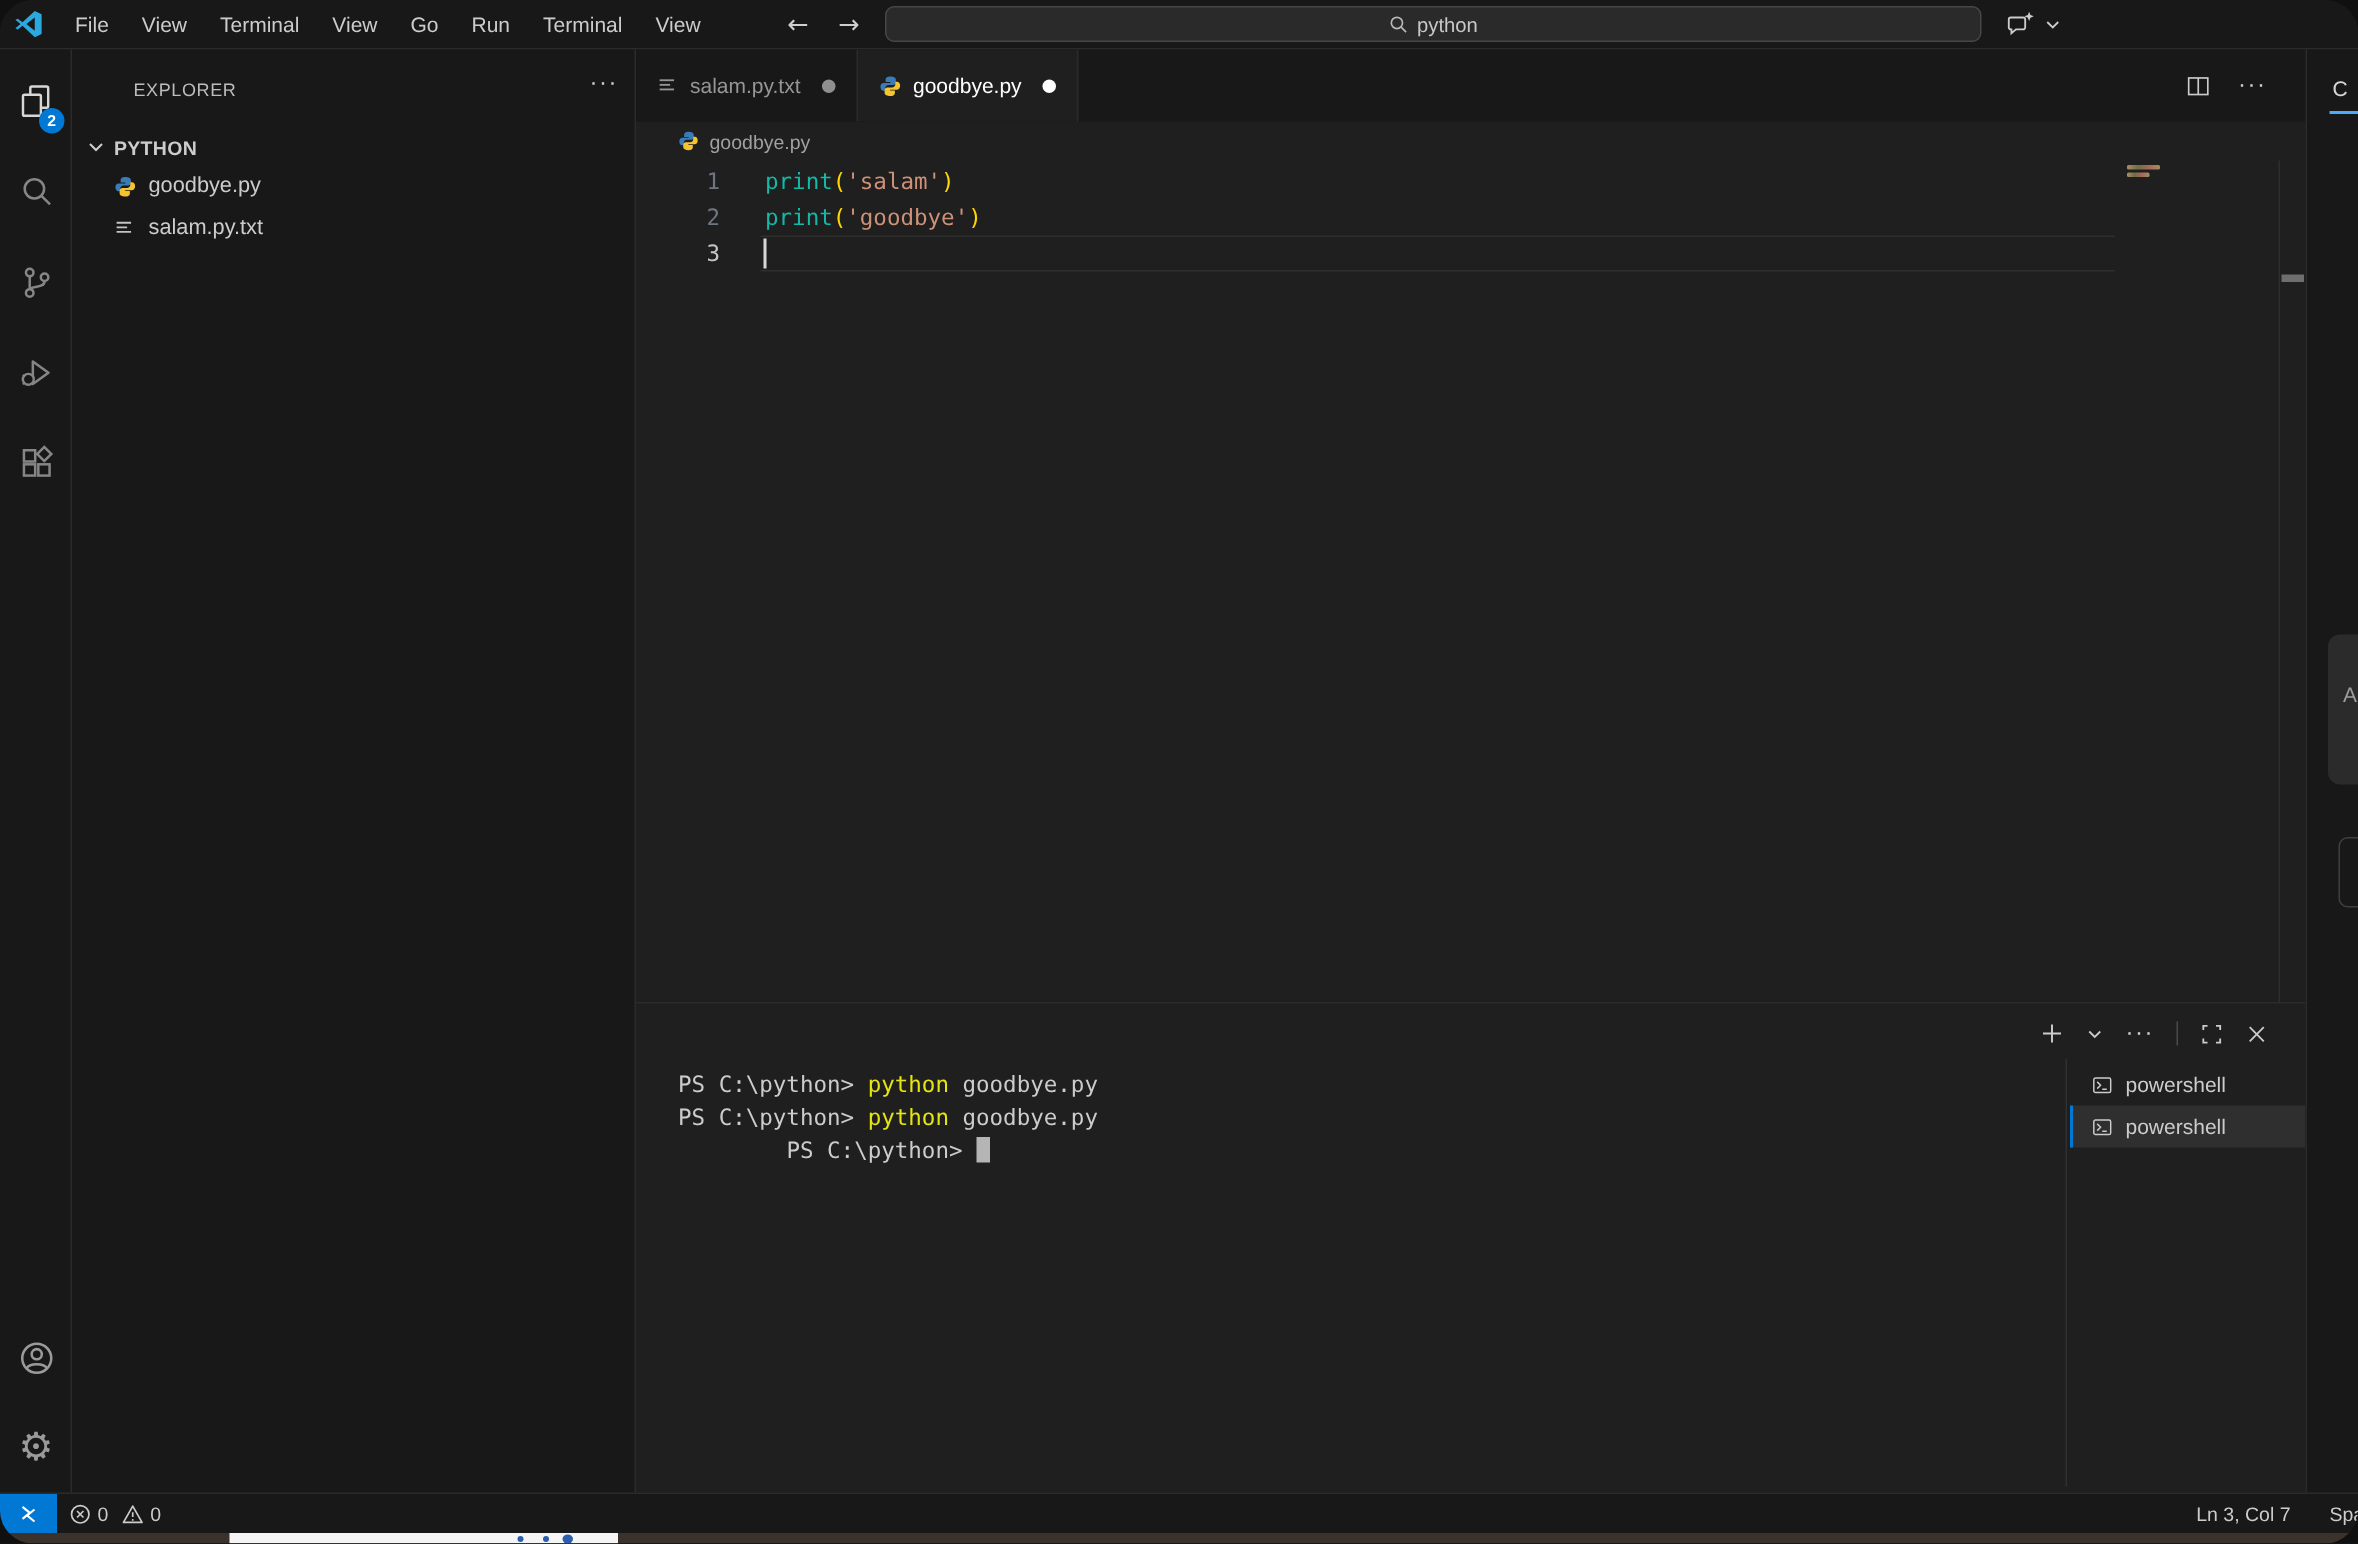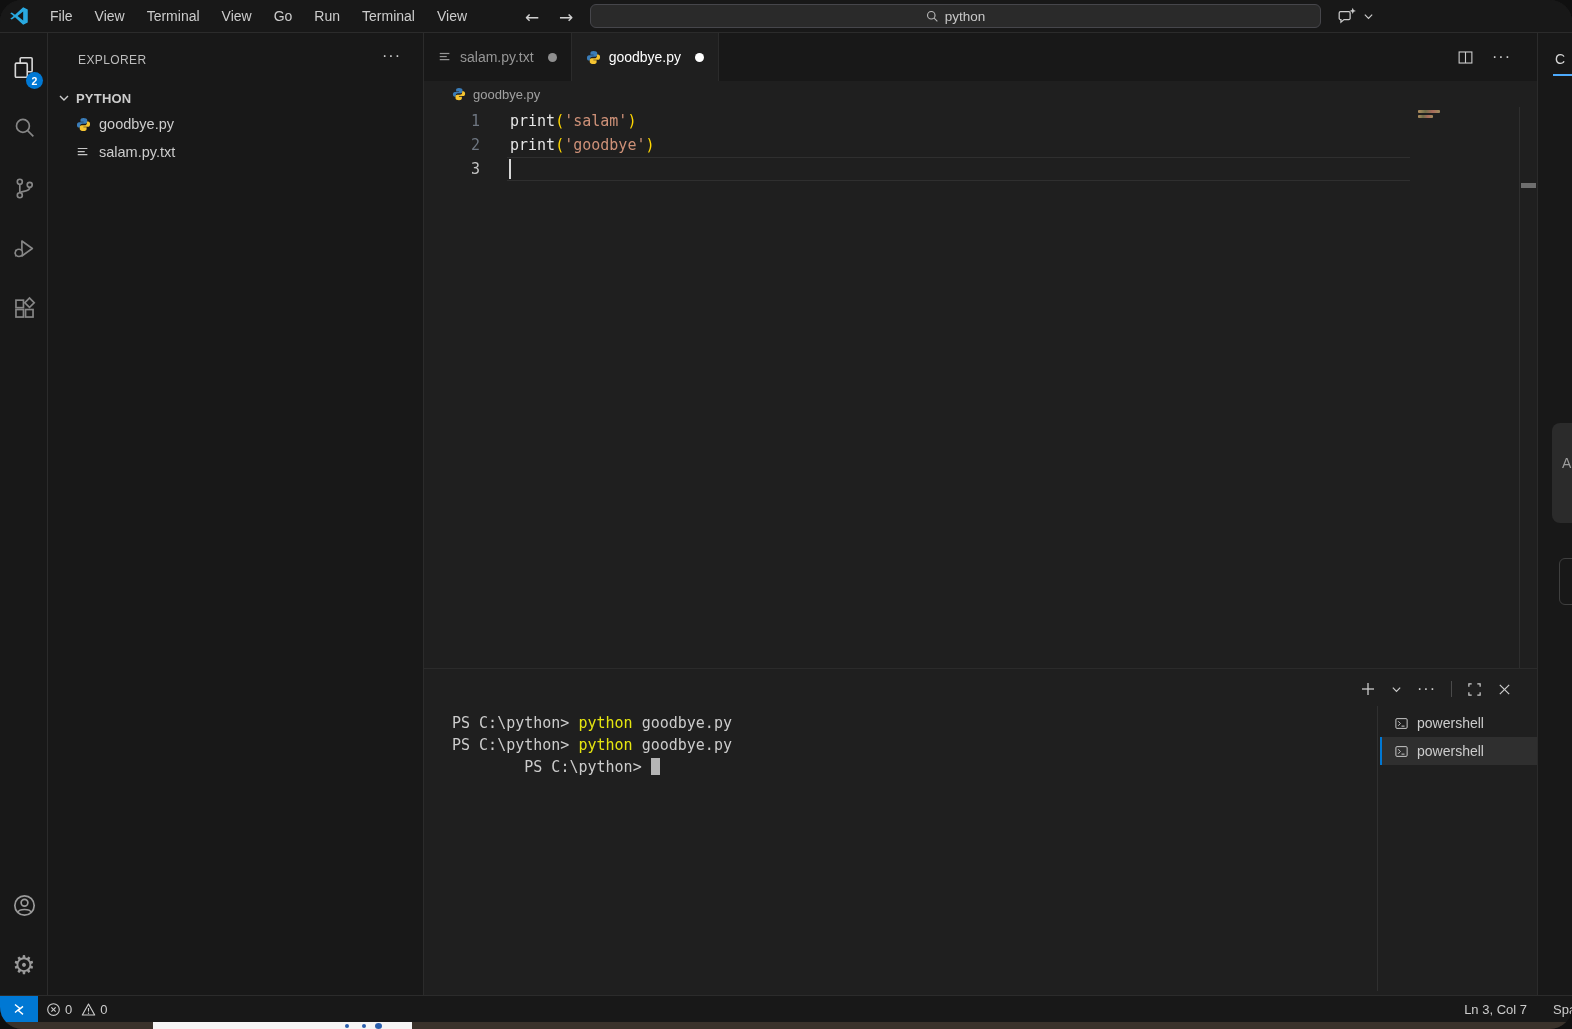--- a/index.html
+++ b/index.html
@@ -27,21 +27,21 @@
   .activitybar{position:absolute;left:0;top:33px;width:48px;height:962px;background:#181818;
                border-right:1px solid #2b2b2b;box-sizing:border-box;}
   .ab-slot{position:absolute;left:0;width:48px;height:48px;display:flex;align-items:center;justify-content:center;}
   .badge{position:absolute;right:5px;bottom:3px;min-width:17px;height:17px;border-radius:9px;background:#0078d4;
          color:#ffffff;font-size:10.5px;display:flex;align-items:center;justify-content:center;font-weight:bold;}
   .gear-glyph{font-family:"DejaVu Sans",sans-serif;font-size:26px;color:#9a9a9a;line-height:1;}
 
   
   .sidebar{position:absolute;left:48px;top:33px;width:376px;height:962px;background:#181818;
            border-right:1px solid #2b2b2b;box-sizing:border-box;}
-  .sb-header{position:absolute;left:0;top:14px;width:100%;height:26px;display:flex;align-items:center;text-align:right;}
+  .sb-header{position:absolute;left:11px;top:14px;width:100%;height:26px;display:flex;align-items:center;text-align:right;}
   .sb-title{margin-left:30px;font-size:12px;letter-spacing:.4px;color:#bdbdbd;}
   .sb-more{position:absolute;right:22px;top:0;font-size:16px;color:#cccccc;letter-spacing:1px;cursor:default;}
   .sb-section{position:absolute;left:0;width:100%;height:26px;display:flex;align-items:center;gap:6px;}
   .sb-section .chev{margin-left:10px;}
   .sb-section-label{font-size:13px;font-weight:bold;color:#cccccc;letter-spacing:.2px;}
   .file-row{position:absolute;left:0;width:100%;height:28px;display:flex;align-items:center;}
   .file-row .ficon{margin-left:27px;width:16px;display:flex;justify-content:center;}
   .file-label{margin-left:8px;font-size:14.5px;color:#cccccc;}
   .sb-bottom{position:absolute;left:0;width:100%;height:26px;border-top:1px solid #2b2b2b;
              display:flex;align-items:center;gap:8px;box-sizing:border-box;}
@@ -63,21 +63,21 @@
   .breadcrumb{position:absolute;left:0;top:48px;width:100%;height:26px;display:flex;align-items:center;}
   .breadcrumb .ficon{margin-left:28px;}
   .crumb{margin-left:7px;font-size:13px;color:#a0a0a0;}
 
   .code{position:absolute;left:0;top:76px;width:1095px;}
   .code-line{height:24px;display:flex;align-items:center;white-space:pre;
              font-family:"DejaVu Sans Mono",monospace;font-size:15px;}
   .ln{display:inline-block;width:56px;text-align:right;color:#6e7681;flex:none;}
   .ln-active{color:#c6c6c6;}
   .ctext{padding-left:30px;}
-  .tok-fn{color:#e5e5e5;} .tok-pr{color:#ffd700;} .tok-str{color:#ce9178;}
+  .tok-fn{color:#14b8a6;} .tok-pr{color:#ffd700;} .tok-str{color:#ce9178;}
   .current-line{position:absolute;left:83px;top:124px;width:903px;height:24px;box-sizing:border-box;
                 border-top:1px solid #2f2f2f;border-bottom:1px solid #2f2f2f;}
   .cursor-bar{position:absolute;left:85px;top:126px;width:2px;height:20px;background:#d7d7d7;}
   .minimap-strip{position:absolute;height:3px;border-radius:1px;
                  background:linear-gradient(90deg,#b08d5f,#6d6d49,#a8695a,#9f8f5f);}
   .mm1{left:994px;top:77px;width:22px;} .mm2{left:994px;top:82px;width:15px;}
   .scrollcol{position:absolute;left:1095px;top:74px;width:17px;height:561px;border-left:1px solid #2e2e2e;box-sizing:border-box;}
   .scrollmark{position:absolute;left:1px;top:76px;width:15px;height:5px;background:#6e6e6e;}
 
   

